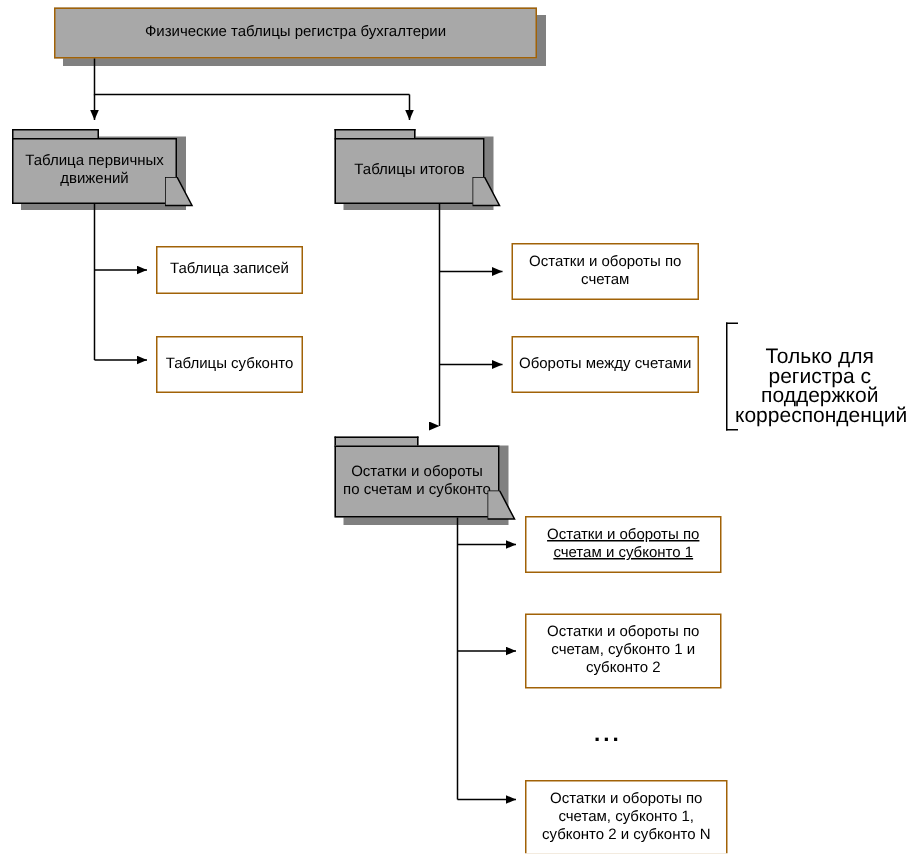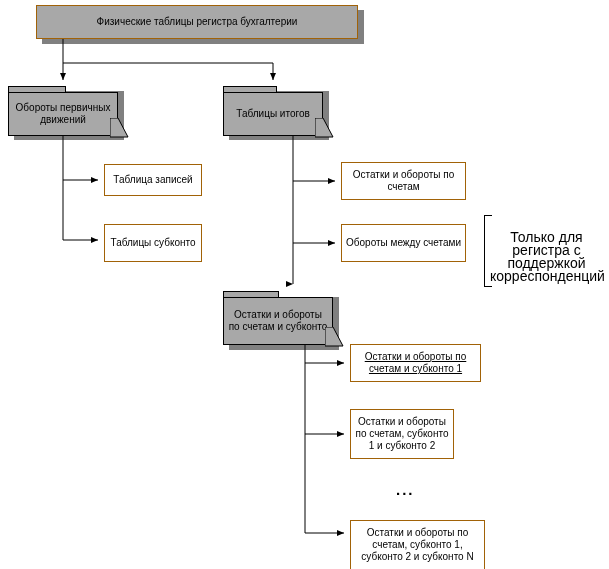--- a/index.html
+++ b/index.html
@@ -109,21 +109,21 @@
 <div id="canvas">
 
   <div class="shadow" style="left:42px; top:10px; width:322px; height:34px;"></div>
   <div class="node gray" style="left:36px; top:5px; width:322px; height:34px;">
     <span>Физические таблицы регистра бухгалтерии</span>
   </div>
 
   <div class="shadow" style="left:14px; top:91px; width:110px; height:49px;"></div>
   <div class="folder-tab" style="left:8px; top:86px; width:58px; height:7px;"></div>
   <div class="folder-body" style="left:8px; top:92px; width:110px; height:44px;">
-    <span>Обороты первичных движений</span>
+    <span>Таблица первичных движений</span>
   </div>
   <svg class="folder-corner" style="left:110px; top:118px;" width="20" height="20" viewBox="0 0 20 20">
     <polygon points="0,19 18,19 8,0 0,0" fill="#a8a8a8" stroke="#000000" stroke-width="1"></polygon>
   </svg>
 
   <div class="shadow" style="left:229px; top:91px; width:100px; height:49px;"></div>
   <div class="folder-tab" style="left:223px; top:86px; width:54px; height:7px;"></div>
   <div class="folder-body" style="left:223px; top:92px; width:100px; height:44px;">
     <span>Таблицы итогов</span>
   </div>
@@ -156,21 +156,21 @@
     <span>Остатки и обороты по счетам и субконто</span>
   </div>
   <svg class="folder-corner" style="left:325px; top:327px;" width="20" height="20" viewBox="0 0 20 20">
     <polygon points="0,19 18,19 8,0 0,0" fill="#a8a8a8" stroke="#000000" stroke-width="1"></polygon>
   </svg>
 
   <div class="node white" style="left:350px; top:344px; width:131px; height:38px;text-decoration:underline;">
     <span>Остатки и обороты по счетам и субконто 1</span>
   </div>
 
-  <div class="node white" style="left:350px; top:409px; width:104px; height:50px;">
+  <div class="node white" style="left:350px; top:409px; width:131px; height:50px;">
     <span>Остатки и обороты по счетам, субконто 1 и субконто 2</span>
   </div>
 
   <div class="ellipsis" style="left:396px; top:481px;">...</div>
 
   <div class="node white" style="left:350px; top:520px; width:135px; height:50px;">
     <span>Остатки и обороты по счетам, субконто 1, субконто 2 и субконто N</span>
   </div>
 
   <svg class="lines">

